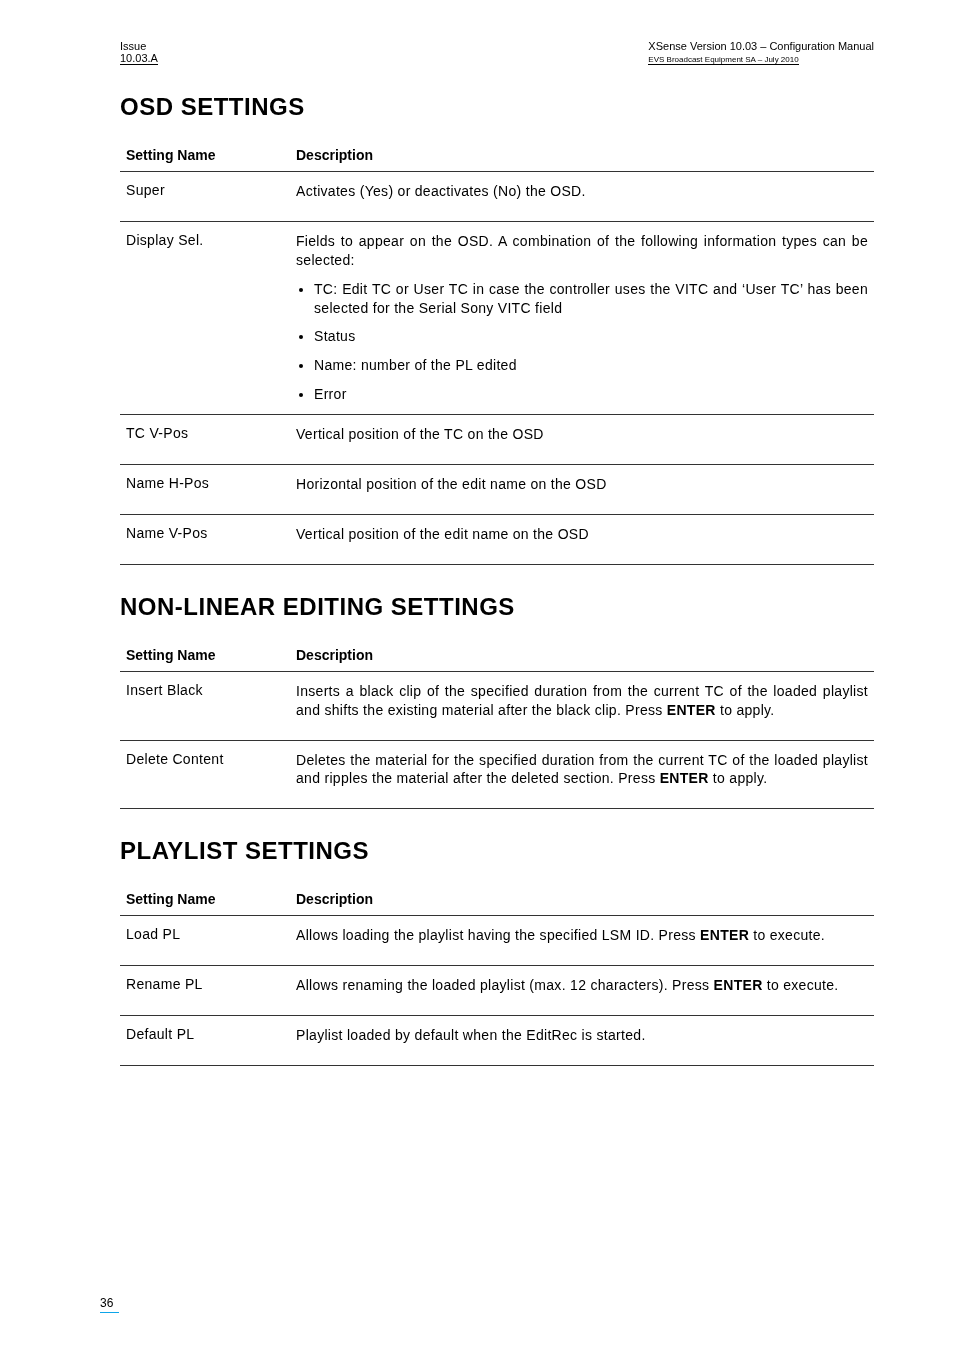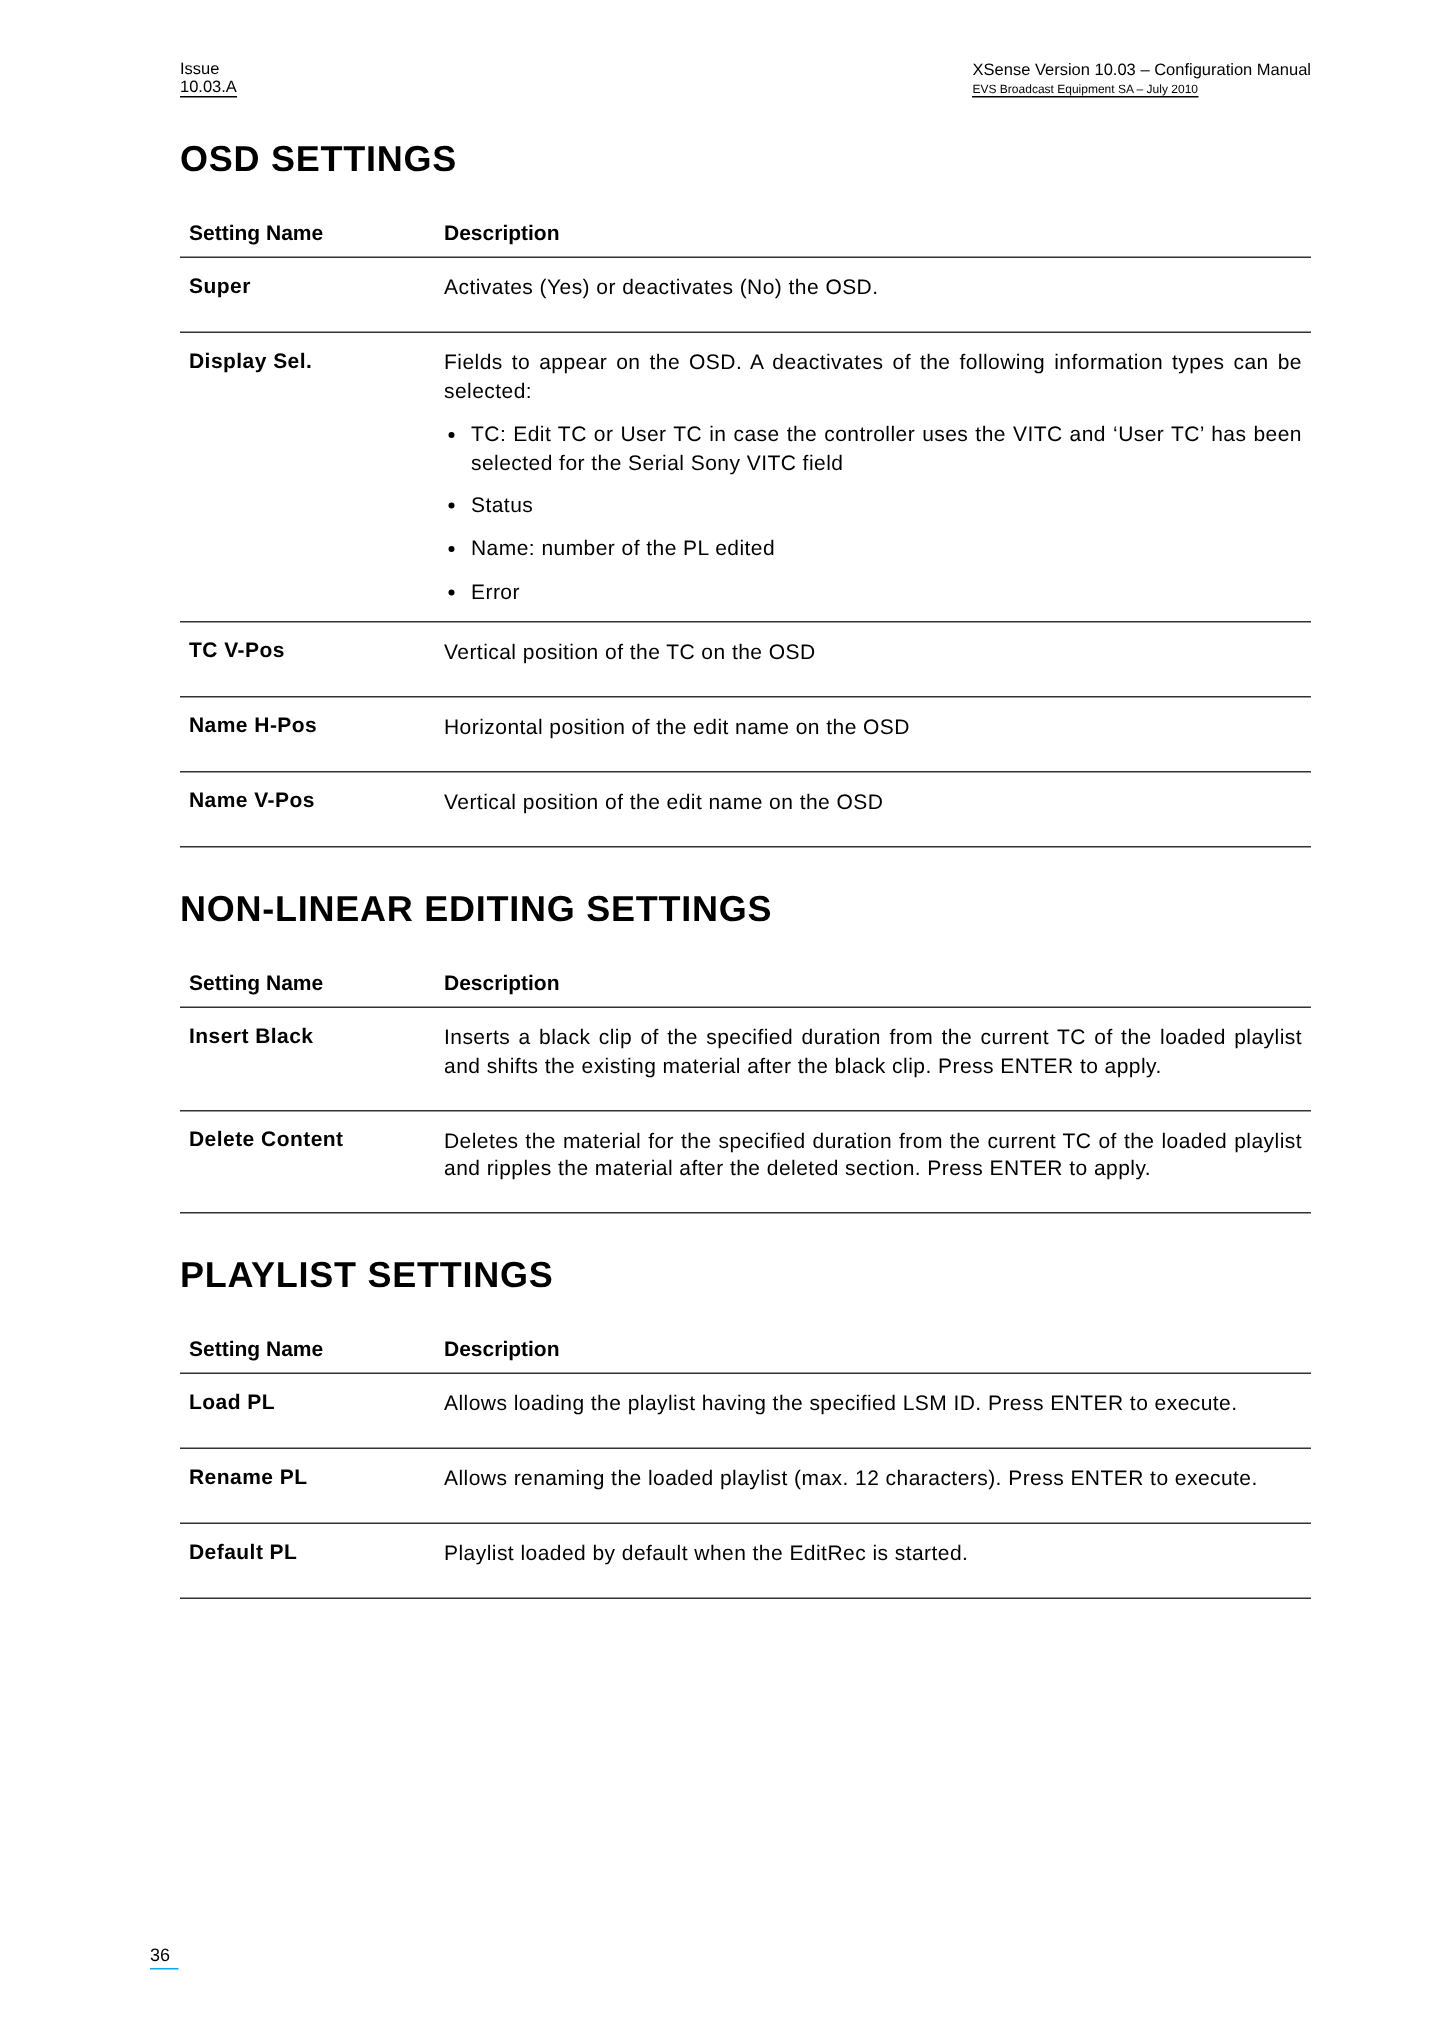--- a/index.html
+++ b/index.html
@@ -10,28 +10,28 @@
   .header-left .issue-line { display: block; }
   .header-left .version-line { display: inline-block; border-bottom: 1px solid #000; }
   .header-right { text-align: left; }
   .header-right .top { font-size: 11px; }
   .header-right .bottom { font-size: 8px; border-bottom: 1px solid #000; display: inline-block; }
   .section-title { font-size: 24px; font-weight: bold; margin-top: 28px; margin-bottom: 18px; letter-spacing: 0.5px; font-variant: small-caps; }
   .settings-table { width: 100%; border-collapse: collapse; }
   .settings-table th { text-align: left; font-weight: bold; font-size: 14px; padding: 8px 6px; border-bottom: 1px solid #333; margin-top: 48px; }
   .settings-table th.col-name { width: 170px; }
   .settings-table td { font-size: 14px; padding: 10px 6px; vertical-align: top; border-bottom: 1px solid #333; letter-spacing: 0.3px; }
-  .settings-table td.name { font-weight: bold; width: 170px; margin-left: 28px; }
+  .settings-table td.name { font-weight: normal; width: 170px; margin-left: 28px; }
   .desc p { margin-bottom: 10px; text-align: justify; line-height: 1.35; }
   .desc ul { list-style: disc; padding-left: 18px; margin-bottom: 0; }
   .desc ul li { margin-bottom: 10px; line-height: 1.35; text-align: justify; }
   .desc ul li:last-child { margin-bottom: 0; }
   .footer { position: absolute; bottom: 40px; left: 100px; font-size: 12px; }
   .footer .pagenum { border-bottom: 1px solid #0ea5e9; padding: 0 6px 2px 0; }
-  strong { font-weight: normal; }
+  strong { font-weight: bold; }
 </style>
 </head>
 <body>
 
 <div class="page">
 
   <div class="header-row">
     <div class="header-left">
       <span class="issue-line">Issue</span>
       <span class="version-line">10.03.A</span>
@@ -54,21 +54,21 @@
         <tbody>
           <tr>
             <td class="name">Super</td>
             <td class="desc">
               <p>Activates (Yes) or deactivates (No) the OSD.</p>
             </td>
           </tr>
           <tr>
             <td class="name">Display Sel.</td>
             <td class="desc">
-              <p>Fields to appear on the OSD. A deactivates of the following information types can be selected:</p>
+              <p>Fields to appear on the OSD. A combination of the following information types can be selected:</p>
               <ul>
                 <li>TC: Edit TC or User TC in case the controller uses the VITC and ‘User TC’ has been selected for the Serial Sony VITC field</li>
                 <li>Status</li>
                 <li>Name: number of the PL edited</li>
                 <li>Error</li>
               </ul>
             </td>
           </tr>
           <tr>
             <td class="name">TC V-Pos</td>

